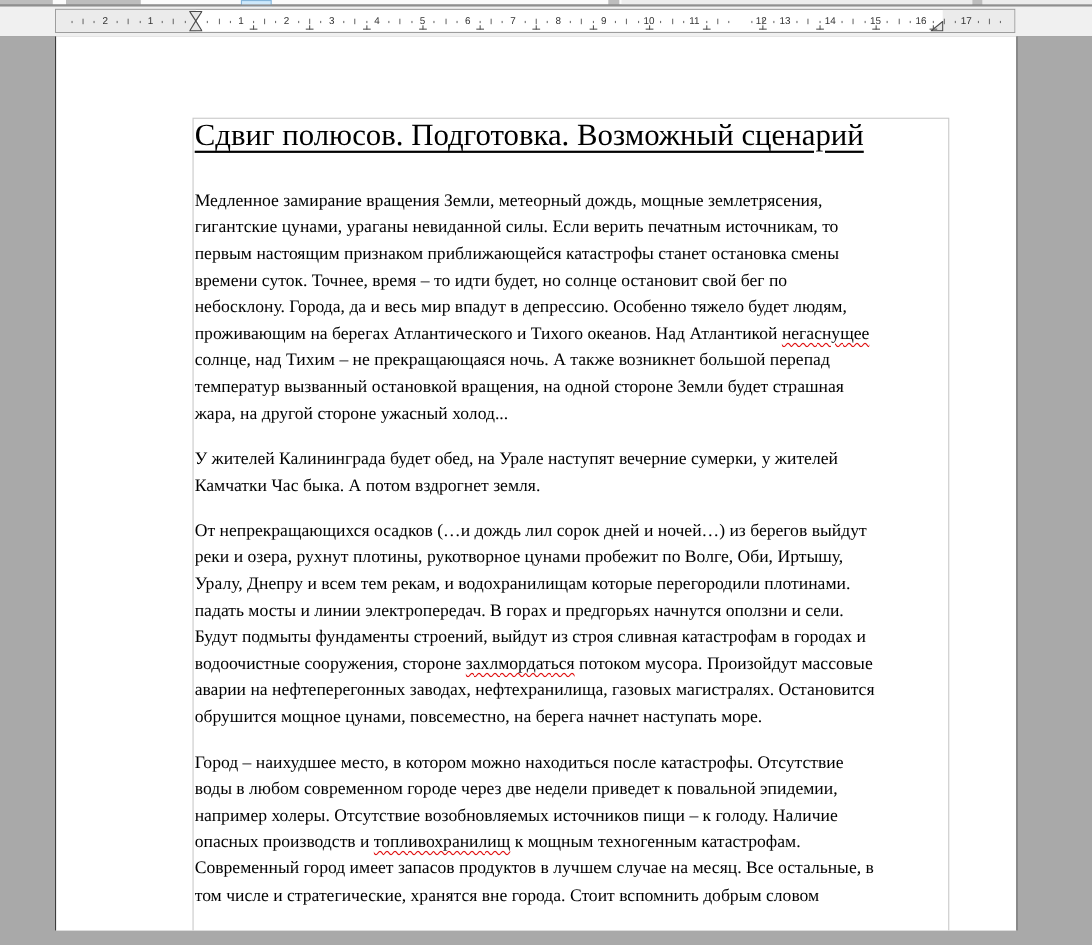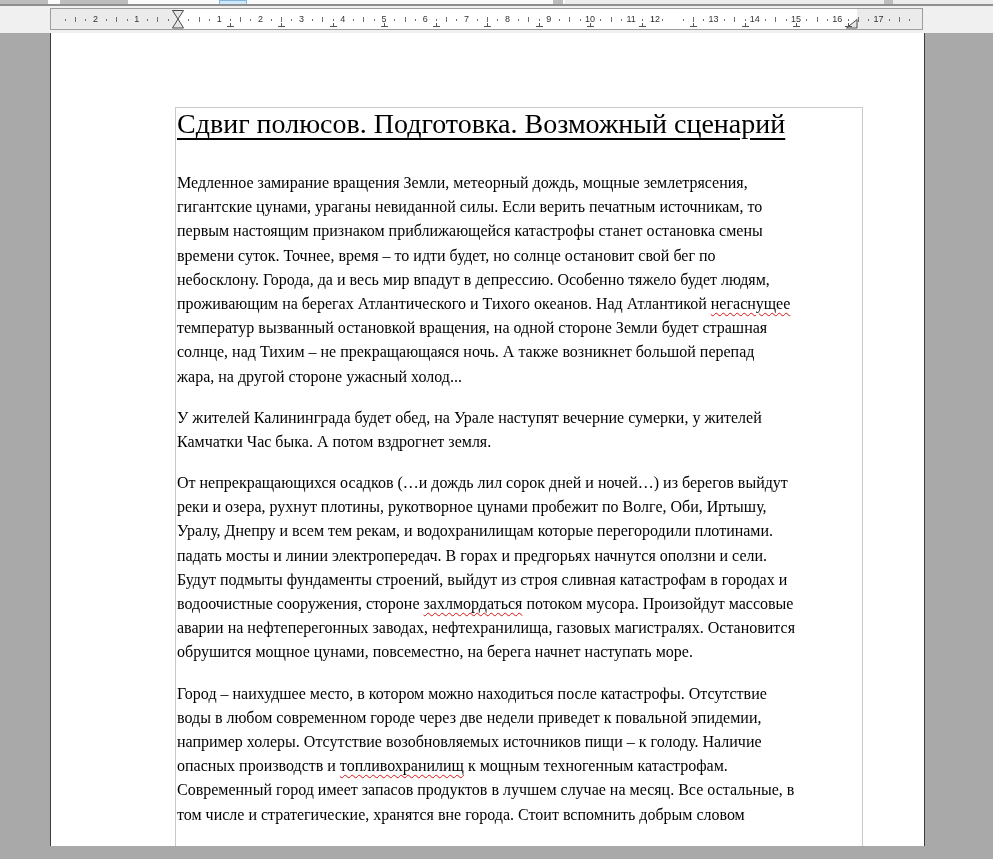--- a/index.html
+++ b/index.html
@@ -120,21 +120,21 @@
         <div class="tick-half" style="left: 518.4px;"></div>
         <div class="tick-dot" style="left: 528.7px;"></div>
         <div class="ruler-num" style="left: 539px;">10</div>
         <div class="tick-dot" style="left: 549.3px;"></div>
         <div class="tick-half" style="left: 559.6px;"></div>
         <div class="tick-dot" style="left: 569.9px;"></div>
         <div class="ruler-num" style="left: 580.2px;">11</div>
         <div class="tick-dot" style="left: 590.5px;"></div>
         <div class="tick-half" style="left: 600.8px;"></div>
         <div class="tick-dot" style="left: 611.1px;"></div>
-        <div class="ruler-num" style="left: 604px;">12</div>
+        <div class="ruler-num" style="left: 641px;">12</div>
         <div class="tick-dot" style="left: 631.7px;"></div>
         <div class="tick-half" style="left: 642px;"></div>
         <div class="tick-dot" style="left: 652.3px;"></div>
         <div class="ruler-num" style="left: 662.6px;">13</div>
         <div class="tick-dot" style="left: 672.9px;"></div>
         <div class="tick-half" style="left: 683.2px;"></div>
         <div class="tick-dot" style="left: 693.5px;"></div>
         <div class="ruler-num" style="left: 703.8px;">14</div>
         <div class="tick-dot" style="left: 714.1px;"></div>
         <div class="tick-half" style="left: 724.4px;"></div>
@@ -173,22 +173,22 @@
       <div class="text-flow">
         <div class="doc-title">Сдвиг полюсов. Подготовка. Возможный сценарий</div>
         <div id="doc-text">
             <div class="para">
               <div class="line"><span>Медленное замирание вращения Земли, метеорный дождь, мощные землетрясения,</span></div>
               <div class="line"><span>гигантские цунами, ураганы невиданной силы. Если верить печатным источникам, то</span></div>
               <div class="line"><span>первым настоящим признаком приближающейся катастрофы станет остановка смены</span></div>
               <div class="line"><span>времени суток. Точнее, время – то идти будет, но солнце остановит свой бег по</span></div>
               <div class="line"><span>небосклону. Города, да и весь мир впадут в депрессию. Особенно тяжело будет людям,</span></div>
               <div class="line"><span>проживающим на берегах Атлантического и Тихого океанов. Над Атлантикой </span><span class="misspell">негаснущее</span></div>
+              <div class="line"><span>солнце, над Тихим – не прекращающаяся ночь. А также возникнет большой перепад</span></div>
               <div class="line"><span>температур вызванный остановкой вращения, на одной стороне Земли будет страшная</span></div>
-              <div class="line"><span>солнце, над Тихим – не прекращающаяся ночь. А также возникнет большой перепад</span></div>
               <div class="line"><span>жара, на другой стороне ужасный холод...</span></div>
             </div>
             <div class="para">
               <div class="line"><span>У жителей Калининграда будет обед, на Урале наступят вечерние сумерки, у жителей</span></div>
               <div class="line"><span>Камчатки Час быка. А потом вздрогнет земля.</span></div>
             </div>
             <div class="para">
               <div class="line"><span>От непрекращающихся осадков (…и дождь лил сорок дней и ночей…) из берегов выйдут</span></div>
               <div class="line"><span>реки и озера, рухнут плотины, рукотворное цунами пробежит по Волге, Оби, Иртышу,</span></div>
               <div class="line"><span>Уралу, Днепру и всем тем рекам, и водохранилищам которые перегородили плотинами.</span></div>

